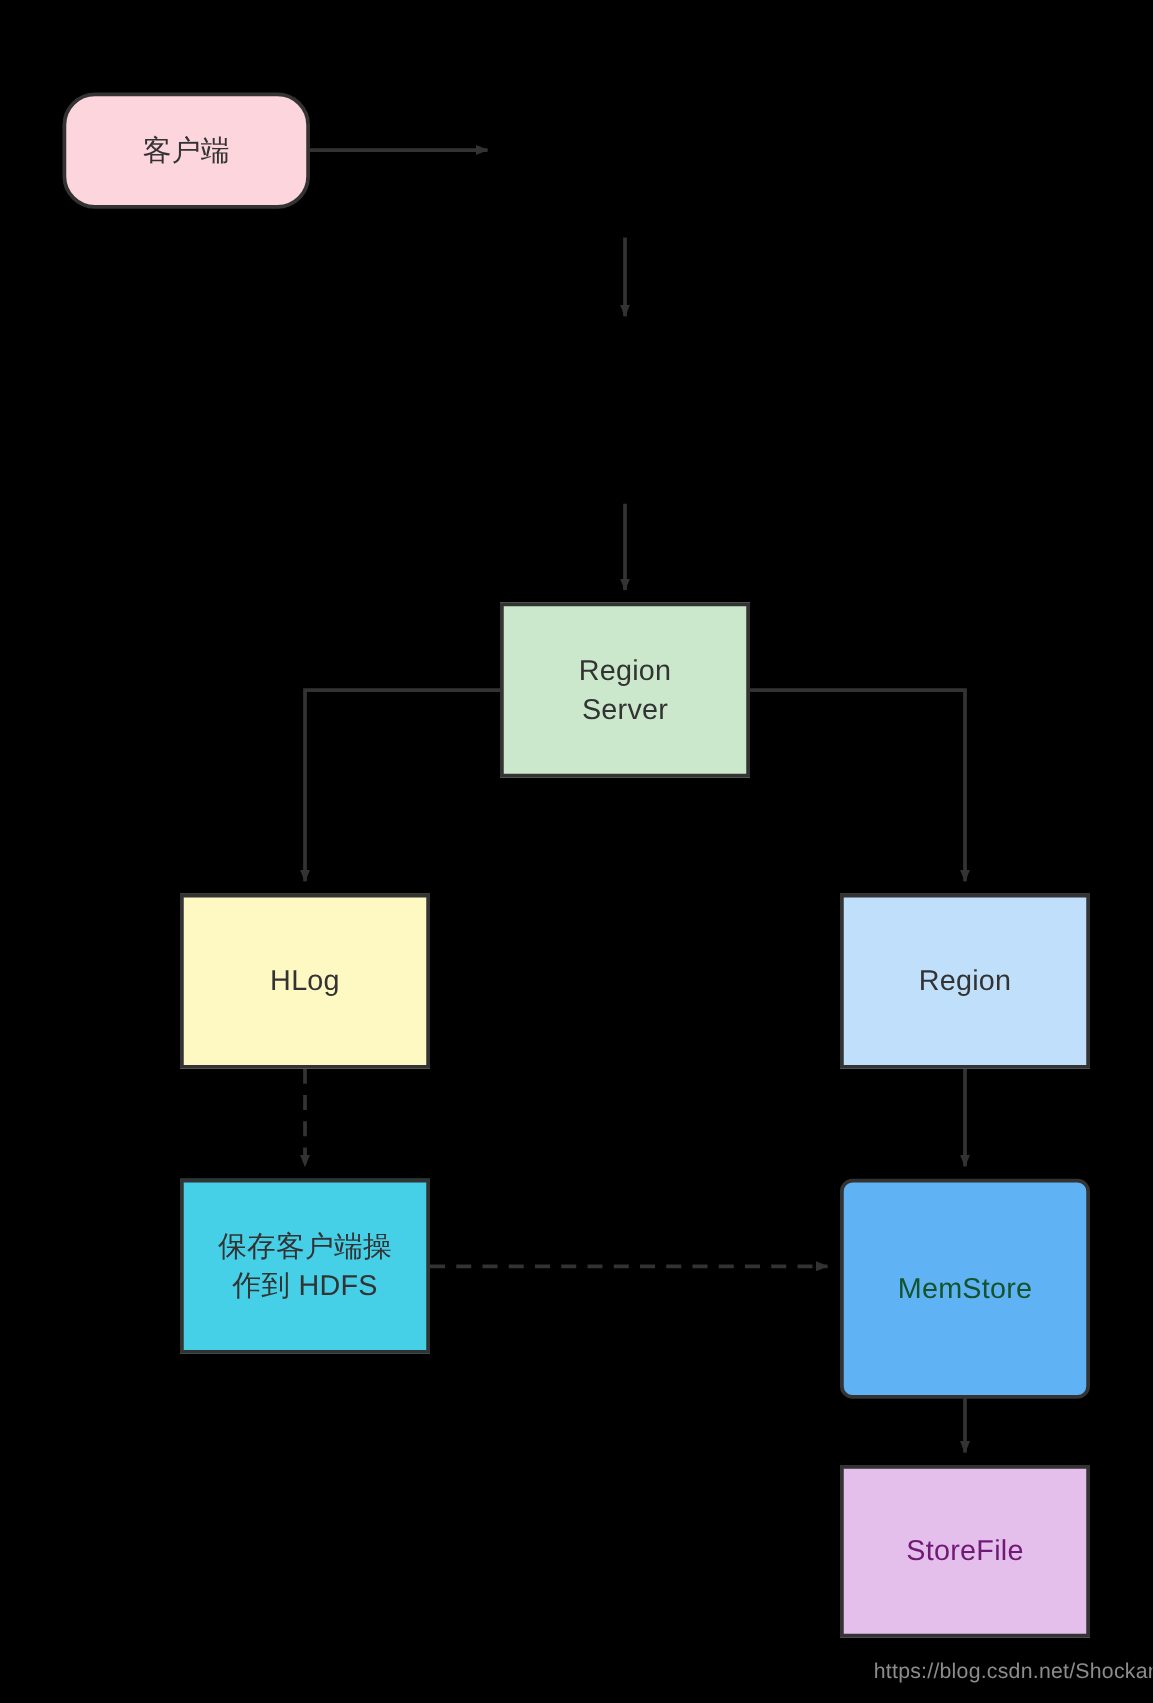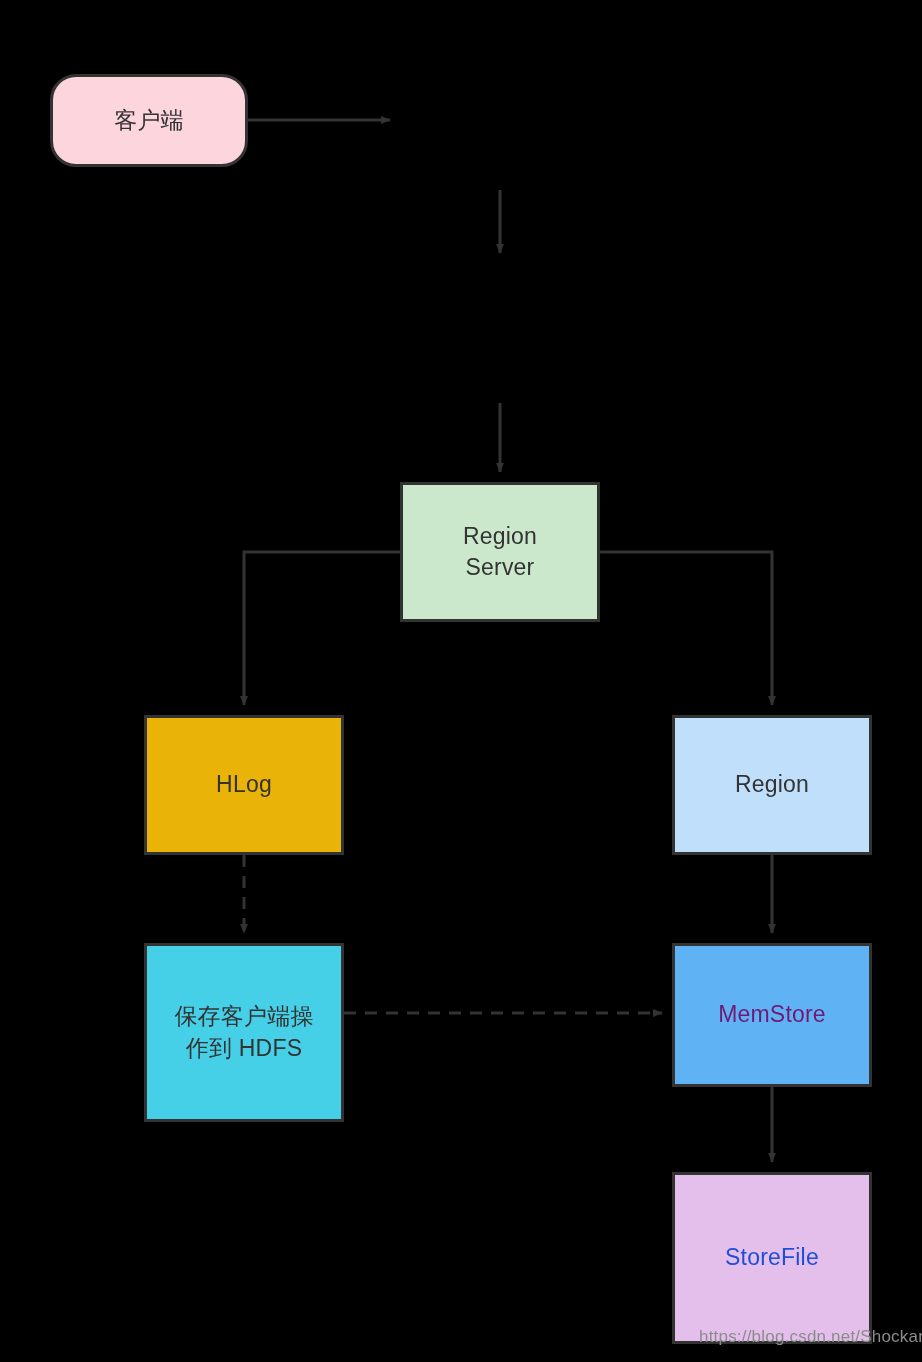--- a/index.html
+++ b/index.html
@@ -99,26 +99,26 @@
     </g>
   </svg>
 
   <div class="node node-rounded" id="node-client" style="left: 50px; top: 74px; width: 198px; height: 93px; background: rgb(252, 213, 221); border-color: rgb(51, 51, 51); color: rgb(51, 51, 51);">客户端</div>
 
 
 
   <div class="node" id="node-region-server" style="left: 400px; top: 482px; width: 200px; height: 140px; background: rgb(203, 232, 204); border-color: rgb(51, 51, 51); color: rgb(51, 51, 51);">Region
 Server</div>
 
-  <div class="node" id="node-hlog" style="left: 144px; top: 715px; width: 200px; height: 140px; background: #eab308; border-color: rgb(51, 51, 51); color: rgb(51, 51, 51);">HLog</div>
+  <div class="node" id="node-hlog" style="left: 144px; top: 715px; width: 200px; height: 140px; background: #fef9c3; border-color: rgb(51, 51, 51); color: rgb(51, 51, 51);">HLog</div>
 
-  <div class="node" id="node-hdfs-save" style="left: 144px; top: 943px; width: 200px; height: 179px; background: rgb(69, 208, 232); border-color: rgb(51, 51, 51); color: rgb(51, 51, 51);">保存客户端操
+  <div class="node" id="node-hdfs-save" style="left: 144px; top: 943px; width: 200px; height: 140px; background: rgb(69, 208, 232); border-color: rgb(51, 51, 51); color: rgb(51, 51, 51);">保存客户端操
 作到 HDFS</div>
 
   <div class="node" id="node-region" style="left: 672px; top: 715px; width: 200px; height: 140px; background: rgb(192, 223, 250); border-color: rgb(51, 51, 51); color: rgb(51, 51, 51);">Region</div>
 
-  <div class="node" id="node-memstore" style="left: 672px; top: 943px; width: 200px; height: 144px; background: rgb(95, 179, 245); border-color: rgb(51, 51, 51); color: #701a75;">MemStore</div>
+  <div class="node" id="node-memstore" style="left: 672px; top: 943px; width: 200px; height: 176px; background: rgb(95, 179, 245); border-color: rgb(51, 51, 51); color: #14532d; border-radius: 10px;">MemStore</div>
 
-  <div class="node" id="node-storefile" style="left: 672px; top: 1172px; width: 200px; height: 172px; background: rgb(228, 191, 236); border-color: rgb(51, 51, 51); color: #1d4ed8;">StoreFile</div>
+  <div class="node" id="node-storefile" style="left: 672px; top: 1172px; width: 200px; height: 138px; background: rgb(228, 191, 236); border-color: rgb(51, 51, 51); color: #701a75;">StoreFile</div>
 
   <div class="watermark" id="watermark" style="left: 699px; top: 1327px; color: rgb(140, 140, 140);">https://blog.csdn.net/Shockang</div>
 
 </div>
 
 </body></html>

